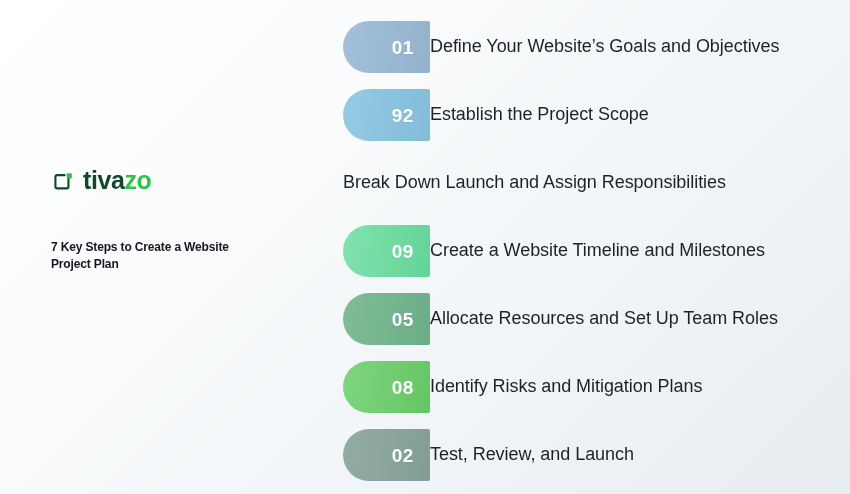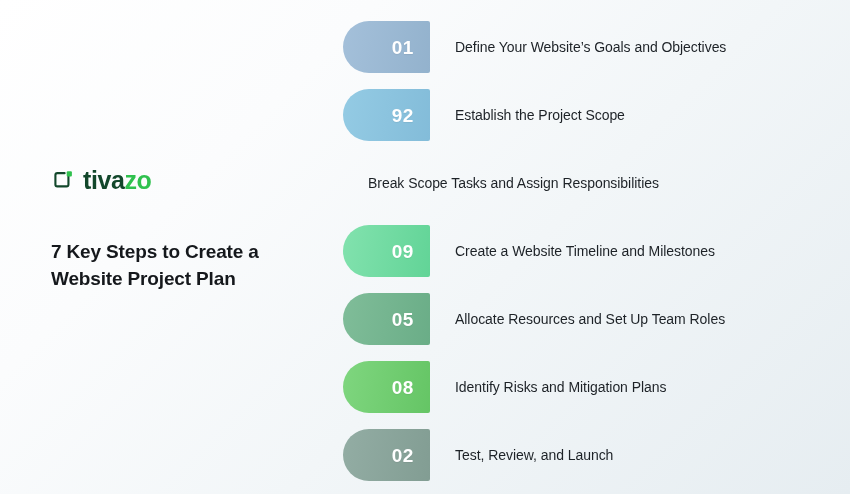--- a/index.html
+++ b/index.html
@@ -31,21 +31,21 @@
   
   .brand-panel {
     position: absolute;
     left: 51px;
     top: 168px;
     width: 265px;
   }
 
   .logo-row {
     display: flex;
-    align-items: flex-start;
+    align-items: flex-end;
     gap: 9px;
   }
 
   .logo-mark {
     width: 23px;
     height: 23px;
     flex: 0 0 auto;
     display: block;
   }
 
@@ -54,21 +54,21 @@
     font-weight: 700;
     letter-spacing: -0.4px;
     line-height: 1;
     white-space: nowrap;
   }
   .logo-word .w-dark { color: #12472b; }
   .logo-word .w-bright { color: #2fc14e; }
 
   .headline {
     margin-top: 46px;
-    font-size: 19px;
+    font-size: 12px;
     font-weight: 700;
     color: #15181c;
     line-height: 1.42;
     letter-spacing: -0.15px;
     max-width: 215px;
   }
 
   
   .steps {
     position: absolute;
@@ -102,22 +102,21 @@
   .step-number {
     color: #ffffff;
     font-size: 19px;
     font-weight: 700;
     letter-spacing: 0.6px;
     line-height: 1;
     text-shadow: 0 1px 1px rgba(0,0,0,0.06);
   }
 
   .step-label {
-    margin-left: 25px;
-    font-size: 14px;
+    font-size: 18px;
     color: #1d2227;
     line-height: 1.3;
     white-space: nowrap;
     letter-spacing: -0.05px;
   }
 </style>
 </head>
 <body>
 
 <div id="infographic" style="background: linear-gradient(135deg, rgb(255, 255, 255) 0%, rgb(251, 252, 253) 28%, rgb(242, 246, 248) 58%, rgb(230, 237, 241) 100%);">
@@ -147,21 +146,21 @@
     </div>
 
     <div class="step-row">
       <div class="step-badge" id="badge-1" style="background: linear-gradient(100deg, rgb(148, 203, 228) 0%, rgb(131, 188, 217) 100%);">
         <span class="step-number">92</span>
       </div>
       <div class="step-label">Establish the Project Scope</div>
     </div>
 
     <div class="step-row">
-      <div class="step-label">Break Scope Tasks and Assign Responsibilities</div>
+      <div class="step-label">Break Down Launch and Assign Responsibilities</div>
     </div>
 
     <div class="step-row">
       <div class="step-badge" id="badge-3" style="background: linear-gradient(100deg, rgb(130, 226, 174) 0%, rgb(98, 212, 151) 100%);">
         <span class="step-number">09</span>
       </div>
       <div class="step-label">Create a Website Timeline and Milestones</div>
     </div>
 
     <div class="step-row">

